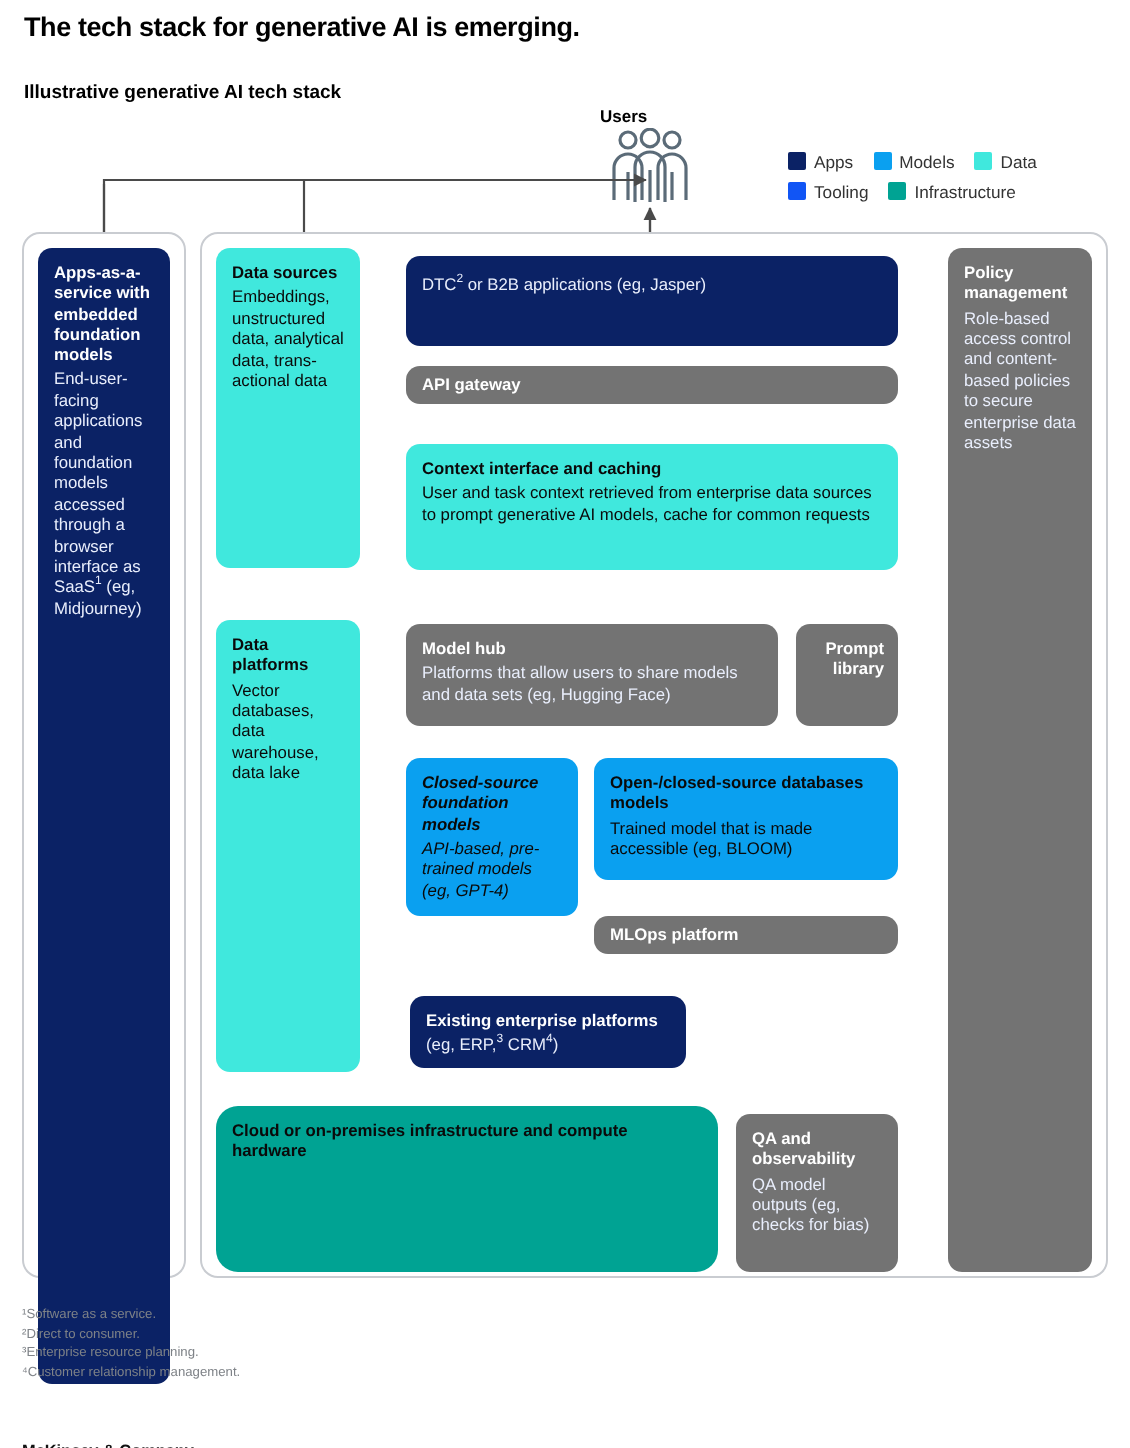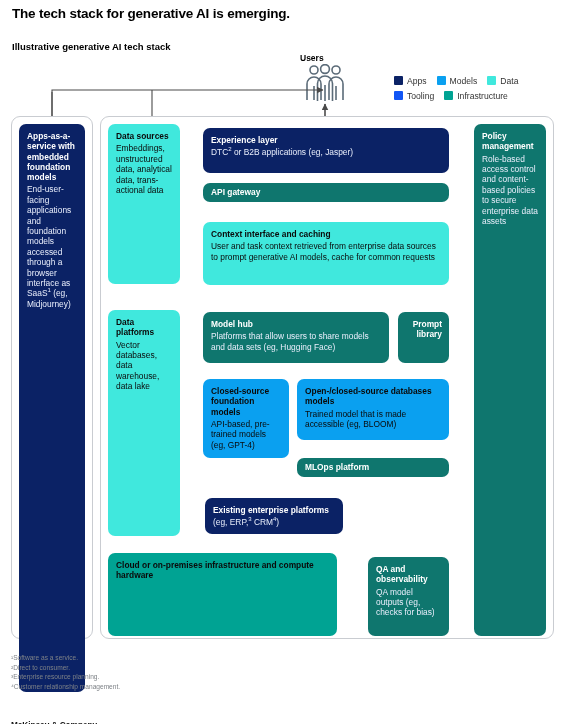--- a/index.html
+++ b/index.html
@@ -61,21 +61,21 @@
   }
   .box .d {
     font-size: 8.4px; line-height: 1.24; display: block; margin-top: 2px;
   }
   .box.light .t, .box.light .d { color: #ffffff; }
   .box.dark  .t, .box.dark  .d { color: #0a0a0a; }
   .box.light .d { color: #e9eefc; }
 
   
   .c-apps  { background: #0b2265; }
-  .c-tool  { background: #0f766e; }
+  .c-tool  { background: #737373; }
   .c-model { background: #0aa0f0; }
   .c-data  { background: #40e8dd; }
   .c-infra { background: #00a393; }
 
   sup { font-size: 6px; vertical-align: super; line-height: 0; }
 
   
   #wires { position: absolute; left: 0; top: 0; width: 565px; height: 724px;
            pointer-events: none; }
 
@@ -245,21 +245,20 @@
     <span class="t">Data sources</span>
     <span class="d">Embeddings, unstructured data, analytical data, trans-actional data</span>
   </div>
 
   <div class="box dark c-data" style="left:108px; top:310px; width:72px; height:226px;">
     <span class="t">Data platforms</span>
     <span class="d">Vector databases, data warehouse, data lake</span>
   </div>
 
   <div class="box light c-apps" style="left:203px; top:128px; width:246px; height:45px;">
-    <span class="t">Experience layer</span>
     <span class="d"><span>DTC</span><sup>2</sup><span> or B2B applications (eg, Jasper)</span></span>
   </div>
 
   <div class="box light c-tool" style="left:203px; top:183px; width:246px; height:19px; padding-top:4px;">
     <span class="t">API gateway</span>
   </div>
 
   <div class="box dark c-data" style="left:203px; top:222px; width:246px; height:63px;">
     <span class="t">Context interface and caching</span>
     <span class="d">User and task context retrieved from enterprise data sources to prompt generative AI models, cache for common requests</span>
@@ -267,40 +266,40 @@
 
   <div class="box light c-tool" style="left:203px; top:312px; width:186px; height:51px;">
     <span class="t">Model hub</span>
     <span class="d">Platforms that allow users to share models and data sets (eg, Hugging Face)</span>
   </div>
 
   <div class="box light c-tool" style="left:398px; top:312px; width:51px; height:51px;text-align:right;">
     <span class="t">Prompt library</span>
   </div>
 
-  <div class="box dark c-model" style="left:203px; top:379px; width:86px; height:79px;">
+  <div class="box dark c-model" style="left:203px; top:379px; width:86px; height:79px;font-style:italic;">
     <span class="t">Closed-source foundation models</span>
     <span class="d">API-based, pre-trained models (eg, GPT-4)</span>
   </div>
 
   <div class="box dark c-model" style="left:297px; top:379px; width:152px; height:61px;">
     <span class="t">Open-/closed-source databases models</span>
     <span class="d">Trained model that is made accessible (eg, BLOOM)</span>
   </div>
 
   <div class="box light c-tool" style="left:297px; top:458px; width:152px; height:19px; padding-top:4px;">
     <span class="t">MLOps platform</span>
   </div>
 
   <div class="box light c-apps" style="left:205px; top:498px; width:138px; height:36px;">
     <span class="t">Existing enterprise platforms</span>
     <span class="d"><span>(eg, ERP,</span><sup>3</sup><span> CRM</span><sup>4</sup><span>)</span></span>
   </div>
 
-  <div class="box dark c-infra" style="left:108px; top:553px; width:229px; height:83px;">
+  <div class="box dark c-infra" style="left:108px; top:553px; width:251px; height:83px;border-radius:11px;">
     <span class="t">Cloud or on-premises infrastructure and compute hardware</span>
   </div>
 
   <div class="box light c-tool" style="left:368px; top:557px; width:81px; height:79px;">
     <span class="t">QA and observability</span>
     <span class="d">QA model outputs (eg, checks for bias)</span>
   </div>
 
   <div class="box light c-tool" style="left:474px; top:124px; width:72px; height:512px;">
     <span class="t">Policy management</span>

